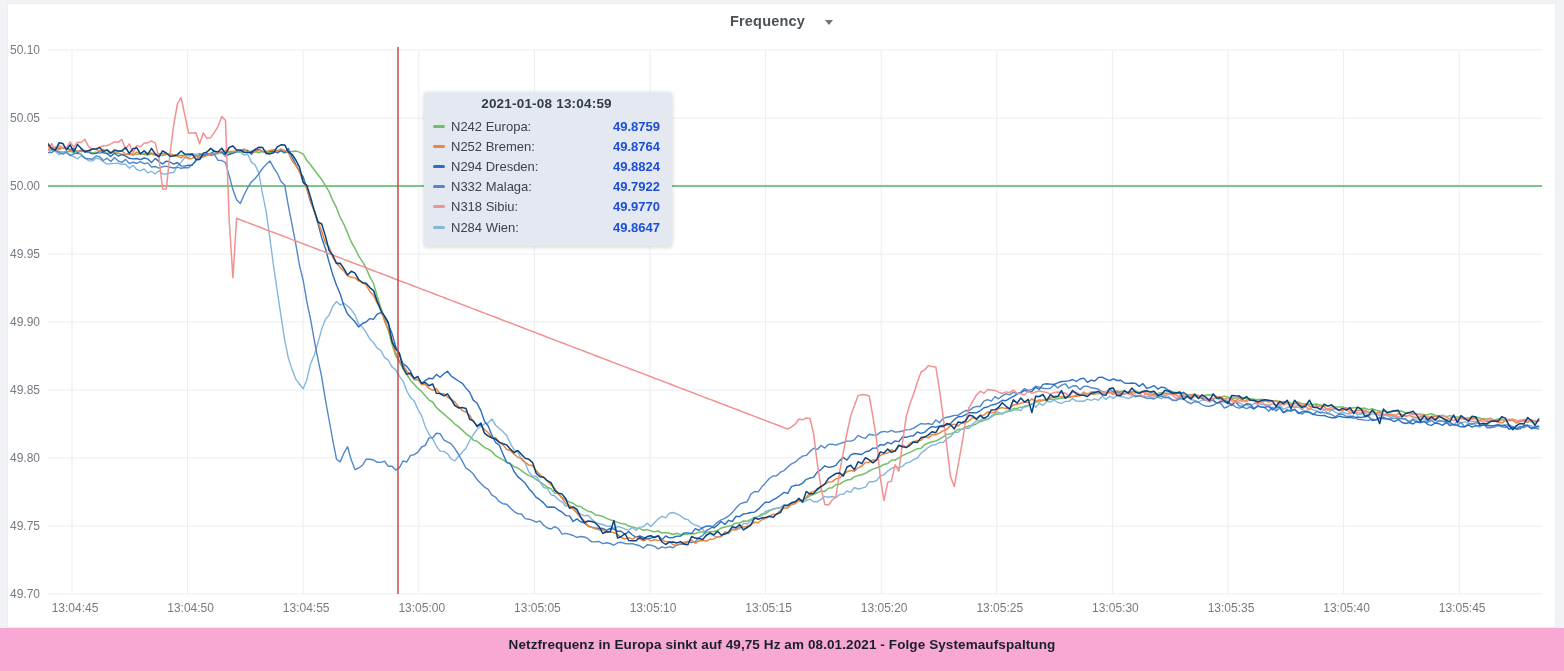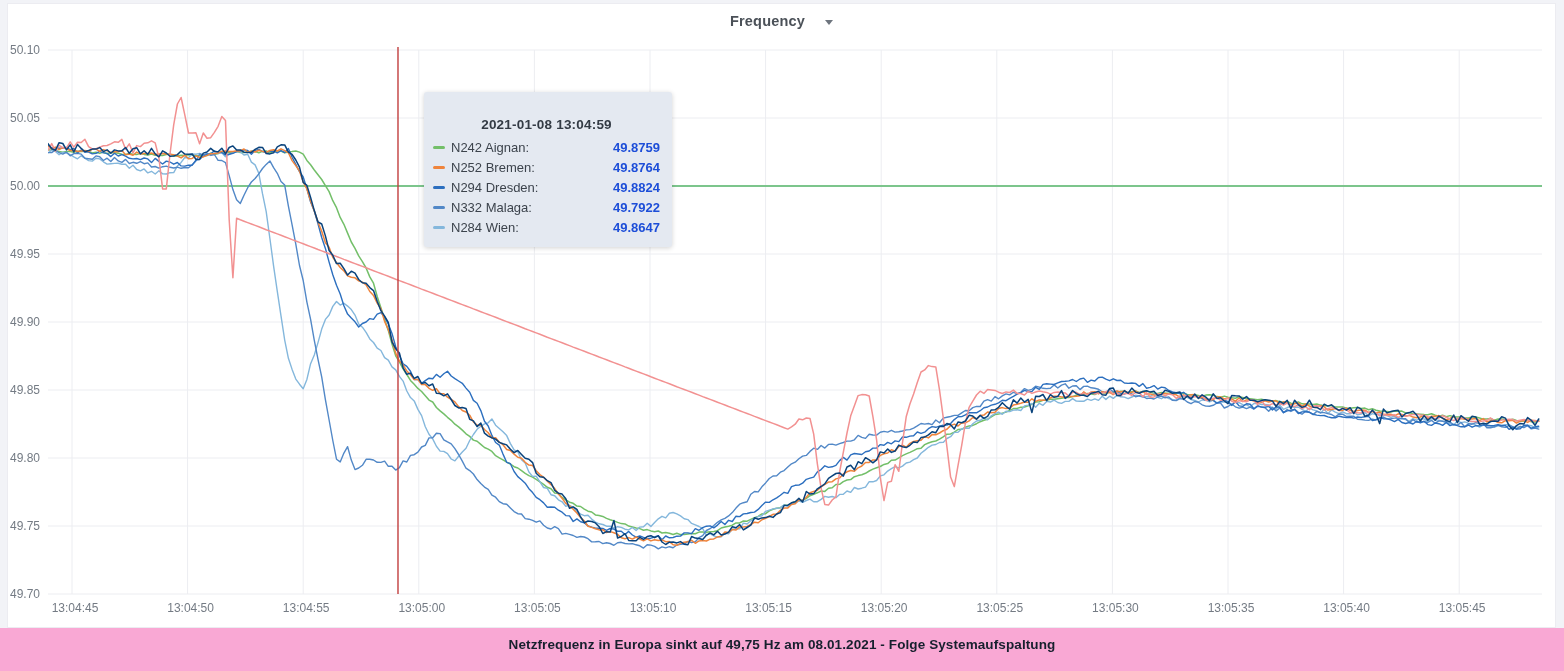--- a/index.html
+++ b/index.html
@@ -20,21 +20,21 @@
     font-size:14.5px;font-weight:bold;color:#4b5158;letter-spacing:.2px;
   }
   .caret{
     width:0;height:0;border-left:4.5px solid transparent;border-right:4.5px solid transparent;
     border-top:5px solid #6e757e;margin-top:2px;
   }
   svg#chart{position:absolute;left:0;top:0;}
   .tooltip{
     position:absolute;left:424px;top:92px;width:248px;box-sizing:border-box;
     background:#e4e9f1;border-radius:3px;box-shadow:0 1px 5px rgba(0,0,0,.18);
-    padding:25px 12px 9px 9px;z-index:5;
+    padding:4px 12px 9px 9px;z-index:5;
   }
   .tooltip-title{
     font-size:13.5px;font-weight:bold;color:#333b45;text-align:center;
     padding-bottom:5px;letter-spacing:.2px;
   }
   .tooltip-row{
     display:flex;align-items:center;height:20.2px;font-size:13px;color:#3c434c;
   }
   .tooltip-swatch{width:12px;height:3px;border-radius:1.5px;flex:0 0 12px;margin-right:6px;}
   .tooltip-label{flex:1 1 auto;white-space:nowrap;}
@@ -119,39 +119,44 @@
       <path d="M48.0 143.6L51.7 148.8L55.4 150.3L59.1 142.7L62.8 143.5L66.5 149.9L70.2 144.9L73.8 152.0L77.5 144.5L81.2 148.4L84.9 151.8L88.6 150.5L92.3 149.1L96.0 149.1L99.7 147.6L103.4 151.6L107.1 149.8L110.8 153.3L114.5 149.9L118.2 150.9L121.9 150.9L125.6 147.5L129.3 153.3L133.0 148.7L136.7 147.7L140.4 153.9L144.1 150.8L147.8 154.4L151.5 148.4L155.2 153.8L158.9 156.8L162.6 150.9L166.3 153.0L170.0 156.2L173.7 156.0L177.4 154.6L181.1 151.0L184.8 154.1L188.5 154.3L192.2 154.0L195.9 159.3L199.6 159.4L203.3 153.1L207.0 152.0L210.7 148.4L214.4 151.4L218.1 151.8L221.8 148.2L225.5 153.8L229.2 147.5L232.9 145.9L236.6 150.0L240.3 150.0L244.0 152.2L247.7 152.5L251.4 152.3L255.1 149.4L258.8 147.3L262.5 147.4L266.2 153.5L269.9 153.9L273.6 152.8L277.3 146.8L281.0 144.8L284.7 144.9L288.4 152.2L292.1 154.3L295.8 160.0L299.5 167.1L303.2 182.4L306.9 185.4L310.6 197.4L314.3 210.6L318.0 222.0L321.7 224.0L325.4 235.9L329.1 250.5L332.8 255.3L336.5 263.6L340.2 263.3L343.9 268.6L347.6 275.1L351.3 271.2L355.0 273.2L358.7 279.5L362.4 282.8L366.1 283.3L369.8 287.6L373.5 290.6L377.2 301.2L380.9 310.7L384.6 316.2L388.3 322.4L392.0 341.9L395.7 348.7L399.4 353.0L403.1 367.9L406.8 374.3L410.5 373.1L414.2 378.4L417.9 376.5L421.6 383.5L425.3 382.5L429.0 385.7L432.7 384.0L436.4 393.2L440.1 393.5L443.8 395.8L447.5 393.8L451.2 399.5L454.9 405.5L458.6 407.9L462.3 407.5L466.0 408.4L469.7 419.3L473.4 420.9L477.1 426.6L480.8 423.1L484.5 433.2L488.2 436.1L491.9 437.7L495.6 439.1L499.3 442.4L503.0 443.7L506.7 444.9L510.4 449.3L514.1 452.6L517.8 450.5L521.5 454.4L525.2 458.2L528.9 459.2L532.6 462.6L536.2 473.3L539.9 476.7L543.6 477.3L547.3 480.7L551.0 482.6L554.7 490.3L558.4 493.2L562.1 494.1L565.8 498.7L569.5 508.2L573.2 506.9L576.9 509.4L580.6 517.0L584.3 522.7L588.0 521.0L591.7 521.5L595.4 522.9L599.1 526.7L602.8 533.5L606.5 531.7L610.2 531.9L613.9 520.4L617.6 538.0L621.3 536.5L625.0 533.7L628.7 540.5L632.4 540.8L636.1 540.7L639.8 537.3L643.5 539.4L647.2 536.6L650.9 535.7L654.6 537.7L658.3 535.8L662.0 542.0L665.7 544.5L669.4 542.2L673.1 542.0L676.8 542.9L680.5 541.6L684.2 544.2L687.9 544.8L691.6 536.5L695.3 538.1L699.0 538.6L702.7 539.4L706.4 535.3L710.1 532.9L713.8 534.9L717.5 531.3L721.2 535.0L724.9 534.1L728.6 532.1L732.3 526.7L736.0 527.7L739.7 524.6L743.4 529.9L747.1 527.5L750.8 525.2L754.5 517.8L758.2 519.3L761.9 517.9L765.6 517.6L769.3 516.2L773.0 517.4L776.7 514.0L780.4 512.6L784.1 505.5L787.8 505.2L791.5 502.8L795.2 501.7L798.9 498.4L802.6 502.0L806.3 491.5L810.0 494.1L813.7 493.6L817.4 488.8L821.1 486.5L824.8 483.9L828.5 478.4L832.2 475.9L835.9 473.5L839.6 472.9L843.3 476.1L847.0 467.0L850.7 465.3L854.4 469.7L858.1 461.7L861.8 463.7L865.5 457.7L869.2 459.9L872.9 462.8L876.6 459.8L880.3 451.9L884.0 452.9L887.7 449.0L891.4 452.4L895.1 451.0L898.8 445.1L902.5 446.8L906.2 447.6L909.9 445.3L913.6 441.9L917.3 442.6L921.0 437.6L924.7 437.1L928.4 434.9L932.1 431.7L935.8 432.7L939.5 426.4L943.2 426.6L946.9 423.5L950.6 424.8L954.3 428.9L958.0 422.1L961.7 422.7L965.4 421.0L969.1 415.3L972.8 416.1L976.5 419.1L980.2 415.4L983.9 418.3L987.6 416.4L991.3 409.9L995.0 409.8L998.6 407.3L1002.3 402.7L1006.0 406.3L1009.7 409.1L1013.4 399.8L1017.1 403.1L1020.8 398.0L1024.5 402.1L1028.2 399.4L1031.9 412.6L1035.6 396.3L1039.3 396.5L1043.0 394.5L1046.7 400.6L1050.4 394.7L1054.1 397.3L1057.8 396.5L1061.5 390.6L1065.2 398.4L1068.9 395.8L1072.6 390.5L1076.3 393.6L1080.0 395.2L1083.7 395.2L1087.4 396.5L1091.1 393.2L1094.8 392.6L1098.5 391.3L1102.2 394.8L1105.9 395.2L1109.6 388.6L1113.3 388.1L1117.0 395.6L1120.7 395.4L1124.4 390.6L1128.1 393.2L1131.8 388.1L1135.5 392.1L1139.2 393.2L1142.9 391.5L1146.6 390.7L1150.3 392.1L1154.0 391.2L1157.7 395.5L1161.4 394.4L1165.1 390.3L1168.8 391.4L1172.5 393.3L1176.2 392.8L1179.9 391.9L1183.6 399.5L1187.3 395.9L1191.0 399.0L1194.7 394.1L1198.4 398.5L1202.1 394.8L1205.8 397.1L1209.5 400.7L1213.2 393.8L1216.9 398.4L1220.6 397.7L1224.3 401.0L1228.0 403.6L1231.7 395.6L1235.4 395.8L1239.1 395.9L1242.8 399.2L1246.5 396.6L1250.2 400.3L1253.9 400.3L1257.6 401.7L1261.3 400.6L1265.0 399.7L1268.7 400.3L1272.4 400.9L1276.1 406.5L1279.8 401.4L1283.5 403.7L1287.2 400.3L1290.9 408.8L1294.6 400.2L1298.3 404.6L1302.0 407.4L1305.7 406.0L1309.4 400.2L1313.1 407.2L1316.8 407.4L1320.5 409.6L1324.2 404.2L1327.9 406.1L1331.6 404.8L1335.3 408.2L1339.0 410.3L1342.7 408.4L1346.4 410.2L1350.1 407.7L1353.8 413.6L1357.5 407.2L1361.2 409.2L1364.9 416.3L1368.6 415.1L1372.3 410.1L1376.0 414.4L1379.7 423.6L1383.4 409.1L1387.1 412.9L1390.8 411.6L1394.5 410.8L1398.2 410.3L1401.9 417.0L1405.6 413.5L1409.3 412.6L1413.0 411.3L1416.7 415.1L1420.4 421.0L1424.1 415.6L1427.8 420.3L1431.5 416.8L1435.2 420.3L1438.9 416.1L1442.6 418.1L1446.3 420.5L1450.0 421.6L1453.7 415.0L1457.4 422.6L1461.0 415.7L1464.7 418.5L1468.4 421.2L1472.1 416.2L1475.8 416.9L1479.5 424.4L1483.2 423.2L1486.9 423.9L1490.6 421.5L1494.3 421.1L1498.0 421.3L1501.7 416.7L1505.4 418.1L1509.1 425.7L1512.8 429.7L1516.5 425.6L1520.2 423.4L1523.9 424.0L1527.6 417.5L1531.3 420.3L1535.0 425.3L1538.7 419.0" fill="none" stroke="#0A437C" stroke-width="1.5" stroke-linejoin="round" stroke-linecap="round"></path>
     </g>
     <line x1="397.992" y1="47" x2="397.992" y2="594" stroke="#C13E3E" stroke-width="1.4"></line>
   </svg>
 
 <div class="tooltip">
   <div class="tooltip-title">2021-01-08 13:04:59</div>
   <div id="tooltip-rows">
       <div class="tooltip-row">
         <span class="tooltip-swatch" style="background: rgb(115, 191, 105);"></span>
-        <span class="tooltip-label">N242 Aignan:</span>
+        <span class="tooltip-label">N242 Europa:</span>
         <span class="tooltip-value">49.8759</span>
       </div>
       <div class="tooltip-row">
         <span class="tooltip-swatch" style="background: rgb(239, 132, 60);"></span>
         <span class="tooltip-label">N252 Bremen:</span>
         <span class="tooltip-value">49.8764</span>
       </div>
       <div class="tooltip-row">
         <span class="tooltip-swatch" style="background: rgb(44, 111, 191);"></span>
         <span class="tooltip-label">N294 Dresden:</span>
         <span class="tooltip-value">49.8824</span>
       </div>
       <div class="tooltip-row">
         <span class="tooltip-swatch" style="background: rgb(82, 136, 199);"></span>
         <span class="tooltip-label">N332 Malaga:</span>
         <span class="tooltip-value">49.7922</span>
       </div>
       <div class="tooltip-row">
+        <span class="tooltip-swatch" style="background: rgb(242, 145, 145);"></span>
+        <span class="tooltip-label">N318 Sibiu:</span>
+        <span class="tooltip-value">49.9770</span>
+      </div>
+      <div class="tooltip-row">
         <span class="tooltip-swatch" style="background: rgb(132, 183, 220);"></span>
         <span class="tooltip-label">N284 Wien:</span>
         <span class="tooltip-value">49.8647</span>
       </div>
     </div>
 </div>
 
 <div class="caption-bar">
   <span class="caption-text">Netzfrequenz in Europa sinkt auf 49,75 Hz am 08.01.2021 - Folge Systemaufspaltung</span>
 </div>

